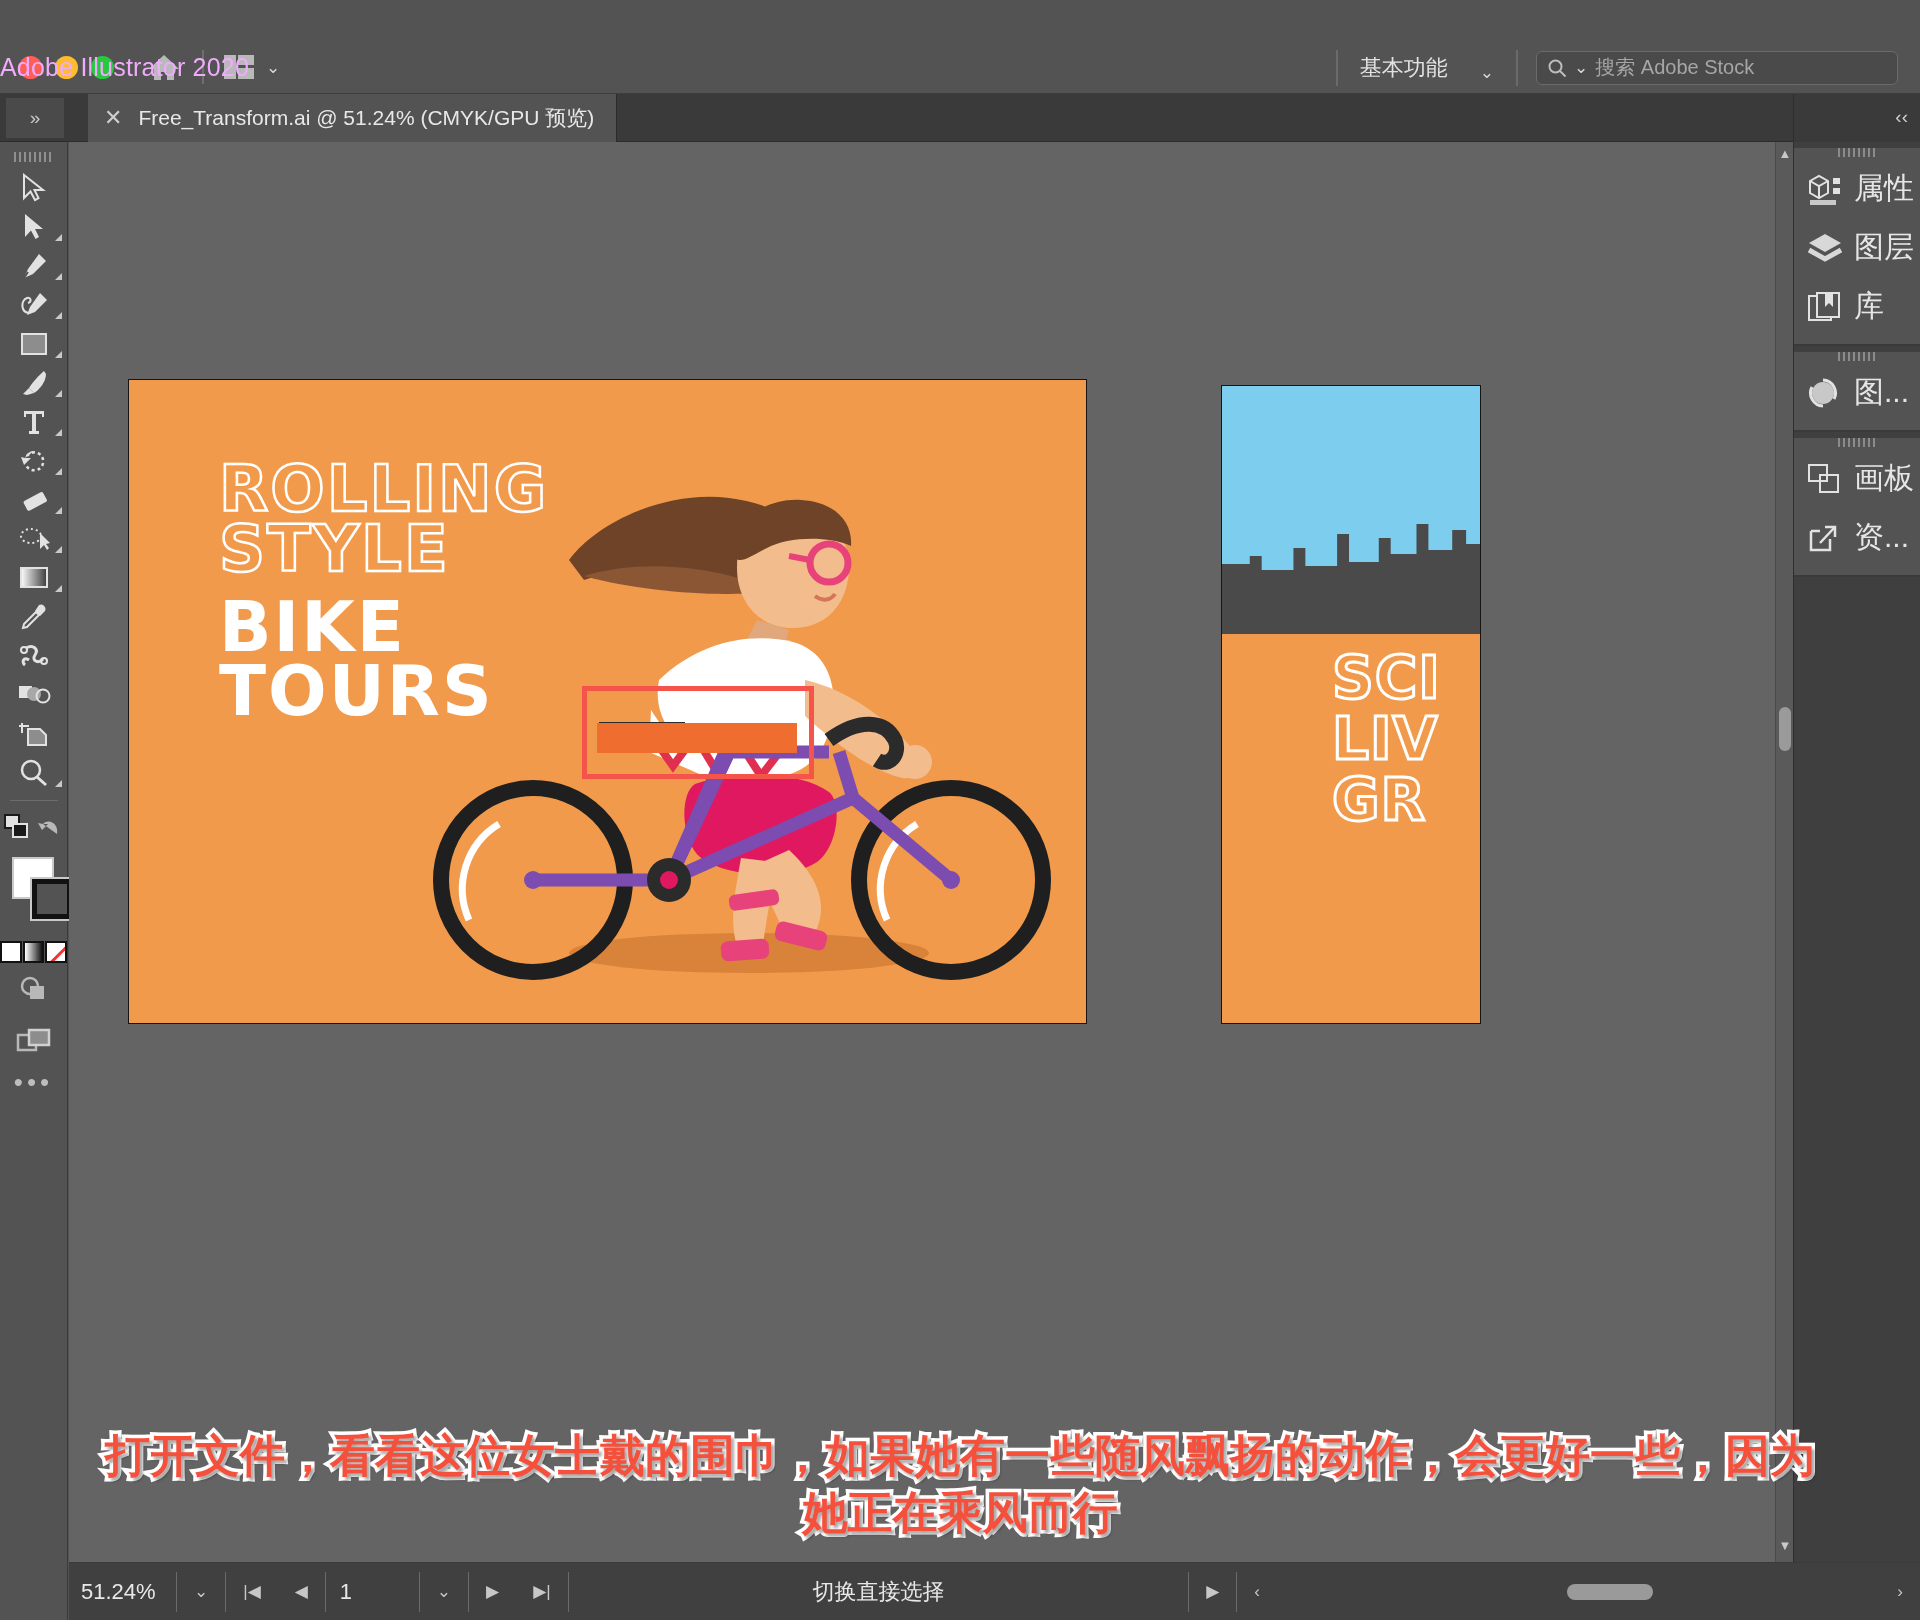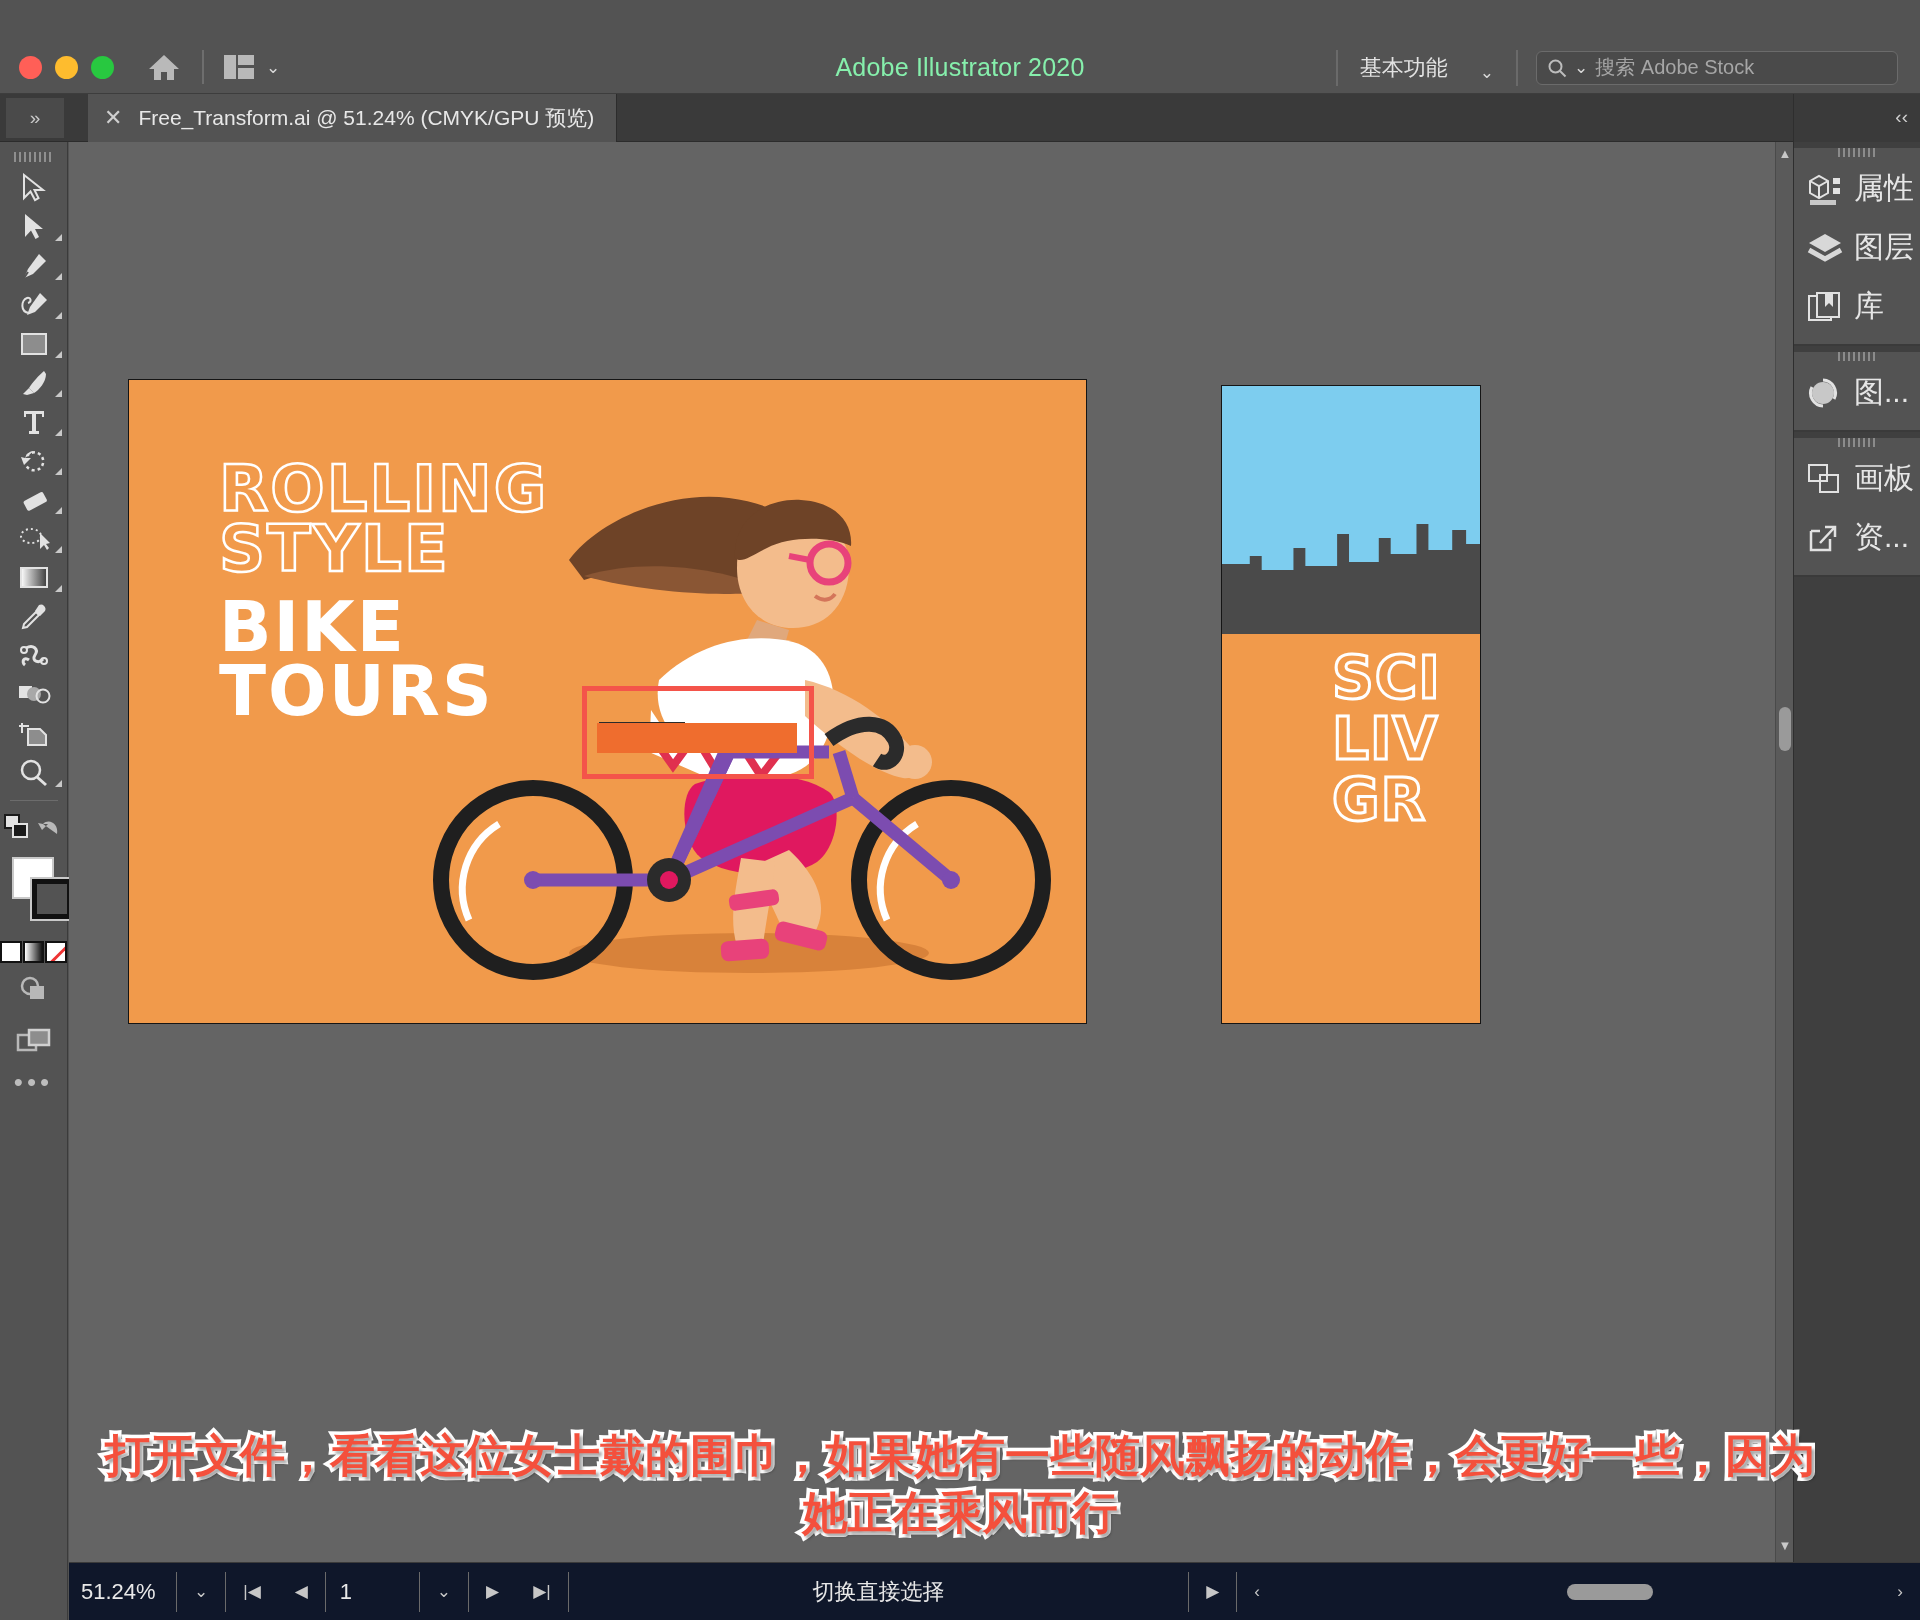--- a/index.html
+++ b/index.html
@@ -50,22 +50,22 @@
   .lights { display: flex; gap: 13px; margin-left: 19px; }
   .light { width: 23px; height: 23px; border-radius: 50%; }
   .l-red { background: #ff5f57; } .l-yel { background: #febc2e; } .l-grn { background: #28c840; }
   .home-btn { margin-left: 30px; width: 40px; height: 40px; position: relative; }
   .vsep { width: 2px; height: 34px; background: #6e6e6e; margin-left: 18px; }
   .arrange { margin-left: 20px; display: flex; align-items: center; gap: 12px; }
   .arr-icon { width: 30px; height: 24px; position: relative; }
   .arr-icon i { position: absolute; background: #b9b9b9; display: block; }
   .chev { color: #d8d8d8; font-size: 17px; }
   .app-title {
-    position: absolute; left: 0; right: 0; text-align: center;
-    color: #86efac; font-size: 25px; letter-spacing: .2px;
+    position: absolute; left: 0; right: 0; text-align: left;
+    color: #f0abfc; font-size: 25px; letter-spacing: .2px;
   }
   .tb-right {
     position: absolute; right: 0; top: 0; height: 53px; display: flex;
     align-items: center; gap: 0;
   }
   .tb-sep { width: 2px; height: 36px; background: #6a6a6a; }
   .workspace {
     display: flex; align-items: flex-end; gap: 32px; padding: 0 22px;
     color: #e2e2e2; font-size: 22px;
   }
@@ -195,21 +195,21 @@
   .rdock-top .cc { position: absolute; right: 12px; top: 12px; color: #d0d0d0; font-size: 19px; }
   .rgroup { background: #535353; border-bottom: 2px solid #3a3a3a; padding-bottom: 8px; }
   .rgrip { width: 38px; height: 9px; margin: 6px auto 2px;
     background: repeating-linear-gradient(90deg,#8b8b8b 0 2px, transparent 2px 5px); }
   .ritem { display: flex; align-items: center; gap: 10px; height: 59px; padding-left: 12px; }
   .ritem .lbl { color: #e6e6e6; font-size: 30px; white-space: nowrap; }
 
   
   .statusbar {
     position: absolute; left: 69px; right: 0; bottom: 0; height: 58px;
-    background: #0f172a; border-top: 1px solid #3a3a3a;
+    background: #404040; border-top: 1px solid #3a3a3a;
     display: flex; align-items: center; color: #e8e8e8; font-size: 22px;
   }
   .sb-cell { display: flex; align-items: center; height: 40px; padding: 0 8px;
     border-right: 1px solid #6a6a6a; }
   .sb-zoom { width: 108px; justify-content: flex-start; padding-left: 12px; }
   .sb-ic { color: #c7c7c7; font-size: 17px; padding: 0 9px; }
   .sb-page { width: 94px; }
   .sb-status { flex: 1; text-align: center; justify-content: center; border-right: none; }
 
   

